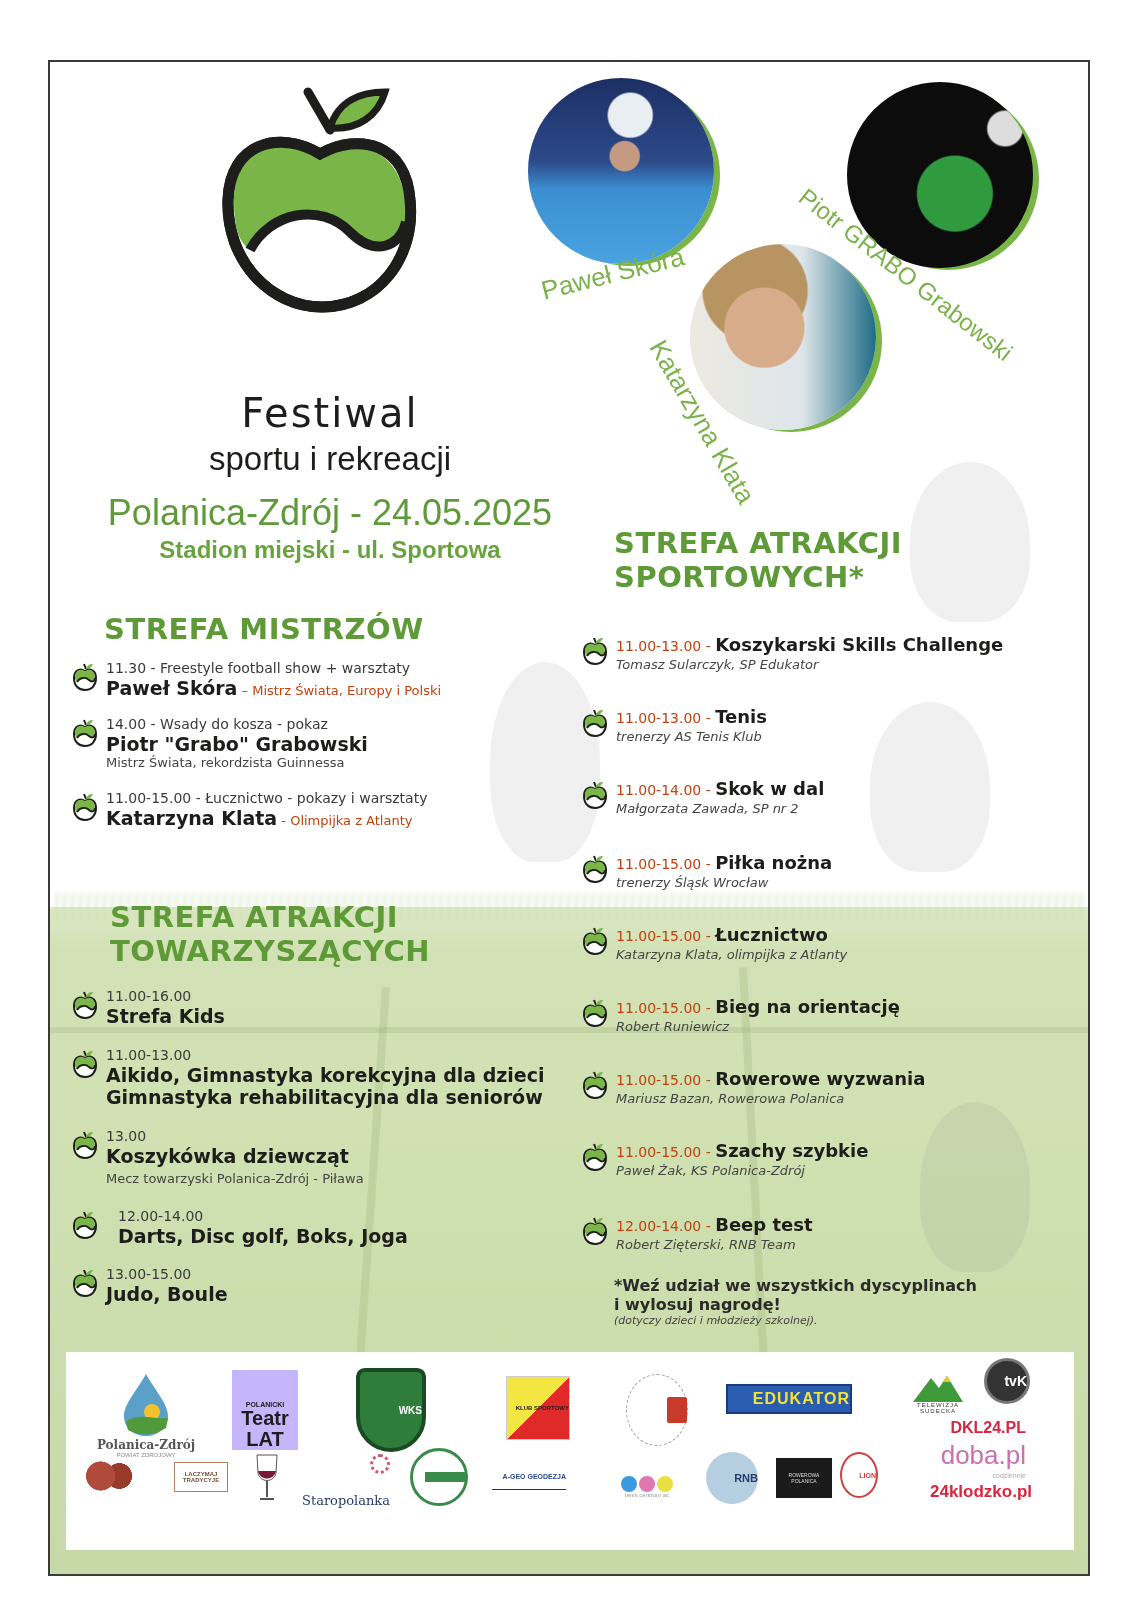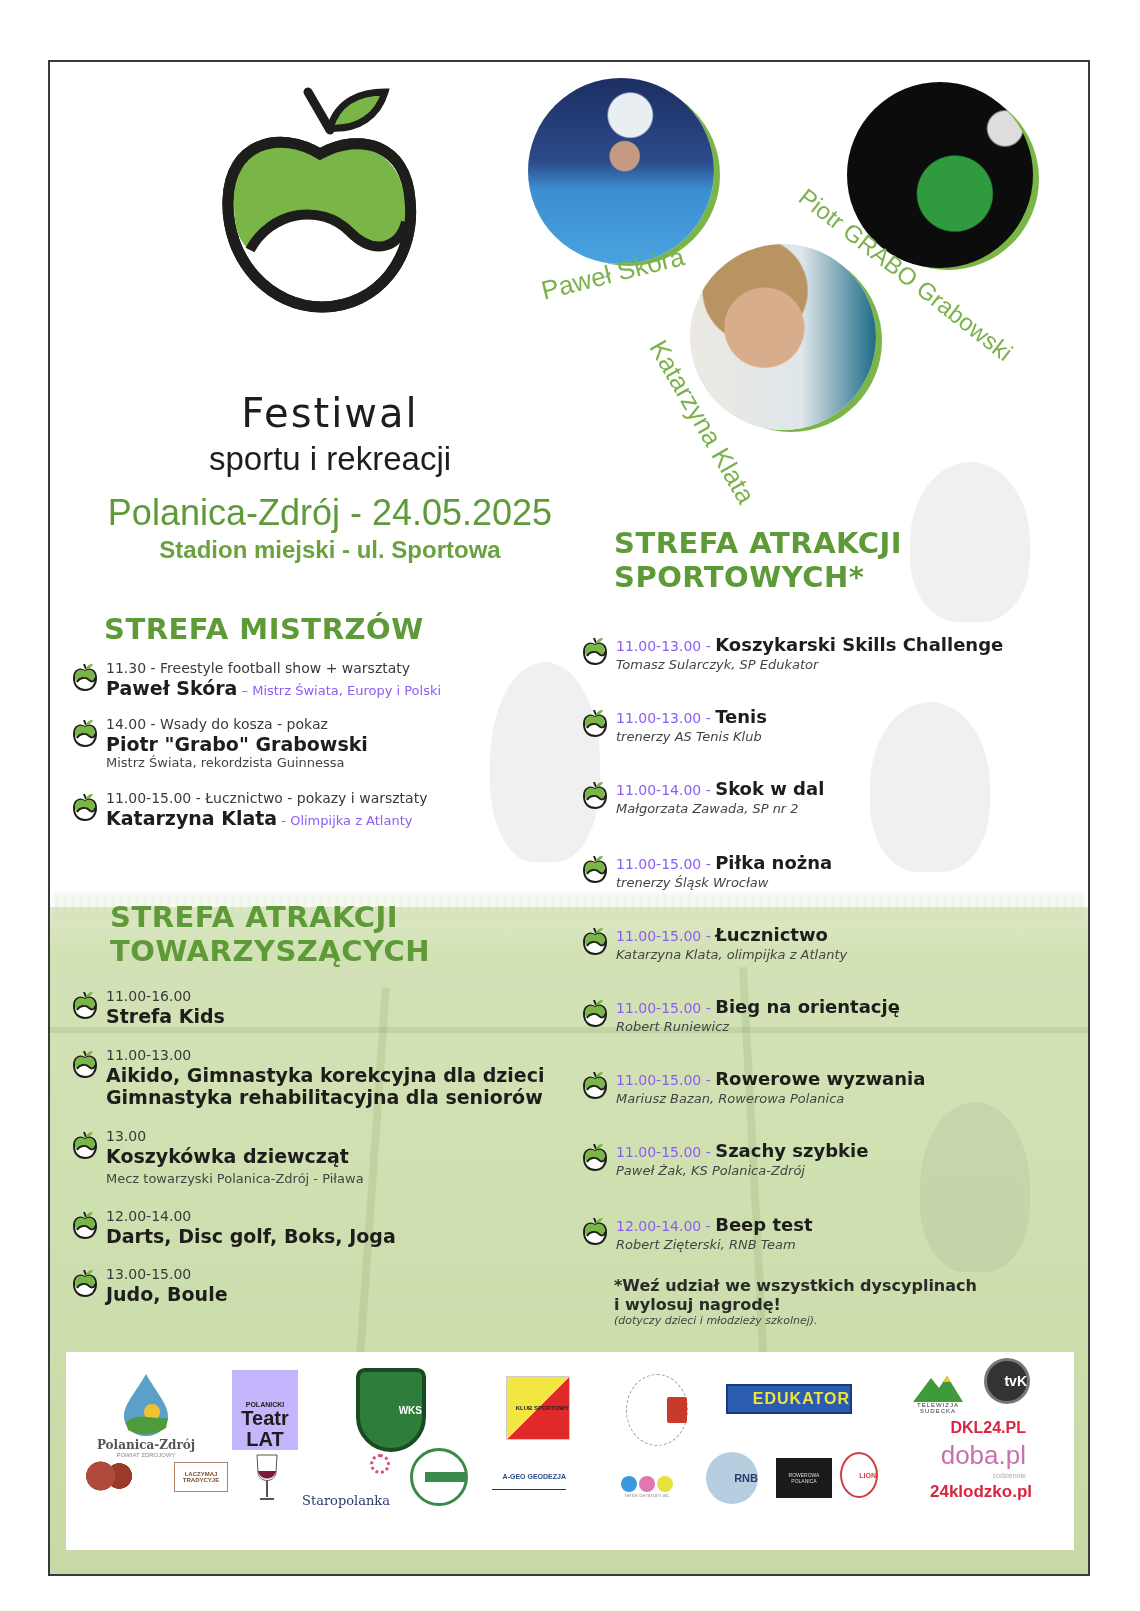--- a/index.html
+++ b/index.html
@@ -58,21 +58,21 @@
   
   .section-title { position: absolute; color: #5e9a37; font-family: "DejaVu Sans", sans-serif;
     font-weight: bold; font-size: 29px; line-height: 34px; letter-spacing: 0.5px; }
   .item { position: absolute; display: flex; align-items: flex-start; }
   .bullet { width: 26px; height: 30px; flex: none; margin-right: 8px; margin-top: 2px; }
   .item-body { display: flex; flex-direction: column; }
   .t-small { font-size: 14px; color: #3a3a3a; line-height: 17px; }
   .t-big { font-size: 19px; font-weight: bold; color: #1d1d1b; line-height: 22px; }
   .t-desc { font-size: 13px; color: #444; line-height: 16px; }
   .t-italic { font-size: 13px; color: #444; font-style: italic; line-height: 15px; }
-  .inline-desc { font-size: 13px; font-weight: normal; color: #8b5cf6; }
+  .inline-desc { font-size: 13px; font-weight: normal; color: #c2410c; }
 
   .foot-note { position: absolute; left: 564px; top: 1214px; width: 400px; }
   .foot-note .fn-main { font-size: 16px; font-weight: bold; color: #2a2a2a; line-height: 19px; }
   .foot-note .fn-sub { font-size: 11px; font-style: italic; color: #444; }
 
   
   .sponsors { position: absolute; left: 16px; top: 1290px; width: 1008px; height: 198px; background: #fff; }
   .sp { position: absolute; display: flex; align-items: center; justify-content: flex-end; text-align: center; }
   .sp-text { font-family: "Liberation Sans", sans-serif; }
 </style>
@@ -170,21 +170,21 @@
   <div class="item" style="left:22px;top:1066px;">
     <svg class="bullet" viewBox="0 0 26 30">
         <use href="#applebullet"></use>
       </svg>
     <div class="item-body">
       <span class="t-small">13.00</span>
       <span class="t-big">Koszykówka dziewcząt</span>
       <span class="t-desc" style="margin-top:4px;">Mecz towarzyski Polanica-Zdrój - Piława</span>
     </div>
   </div>
-  <div class="item" style="left:22px;top:1146px;">
+  <div class="item" style="left:22px;top:1146px;gap:12px;">
     <svg class="bullet" viewBox="0 0 26 30">
         <use href="#applebullet"></use>
       </svg>
     <div class="item-body">
       <span class="t-small">12.00-14.00</span>
       <span class="t-big">Darts, Disc golf, Boks, Joga</span>
     </div>
   </div>
   <div class="item" style="left:22px;top:1204px;">
     <svg class="bullet" viewBox="0 0 26 30">

